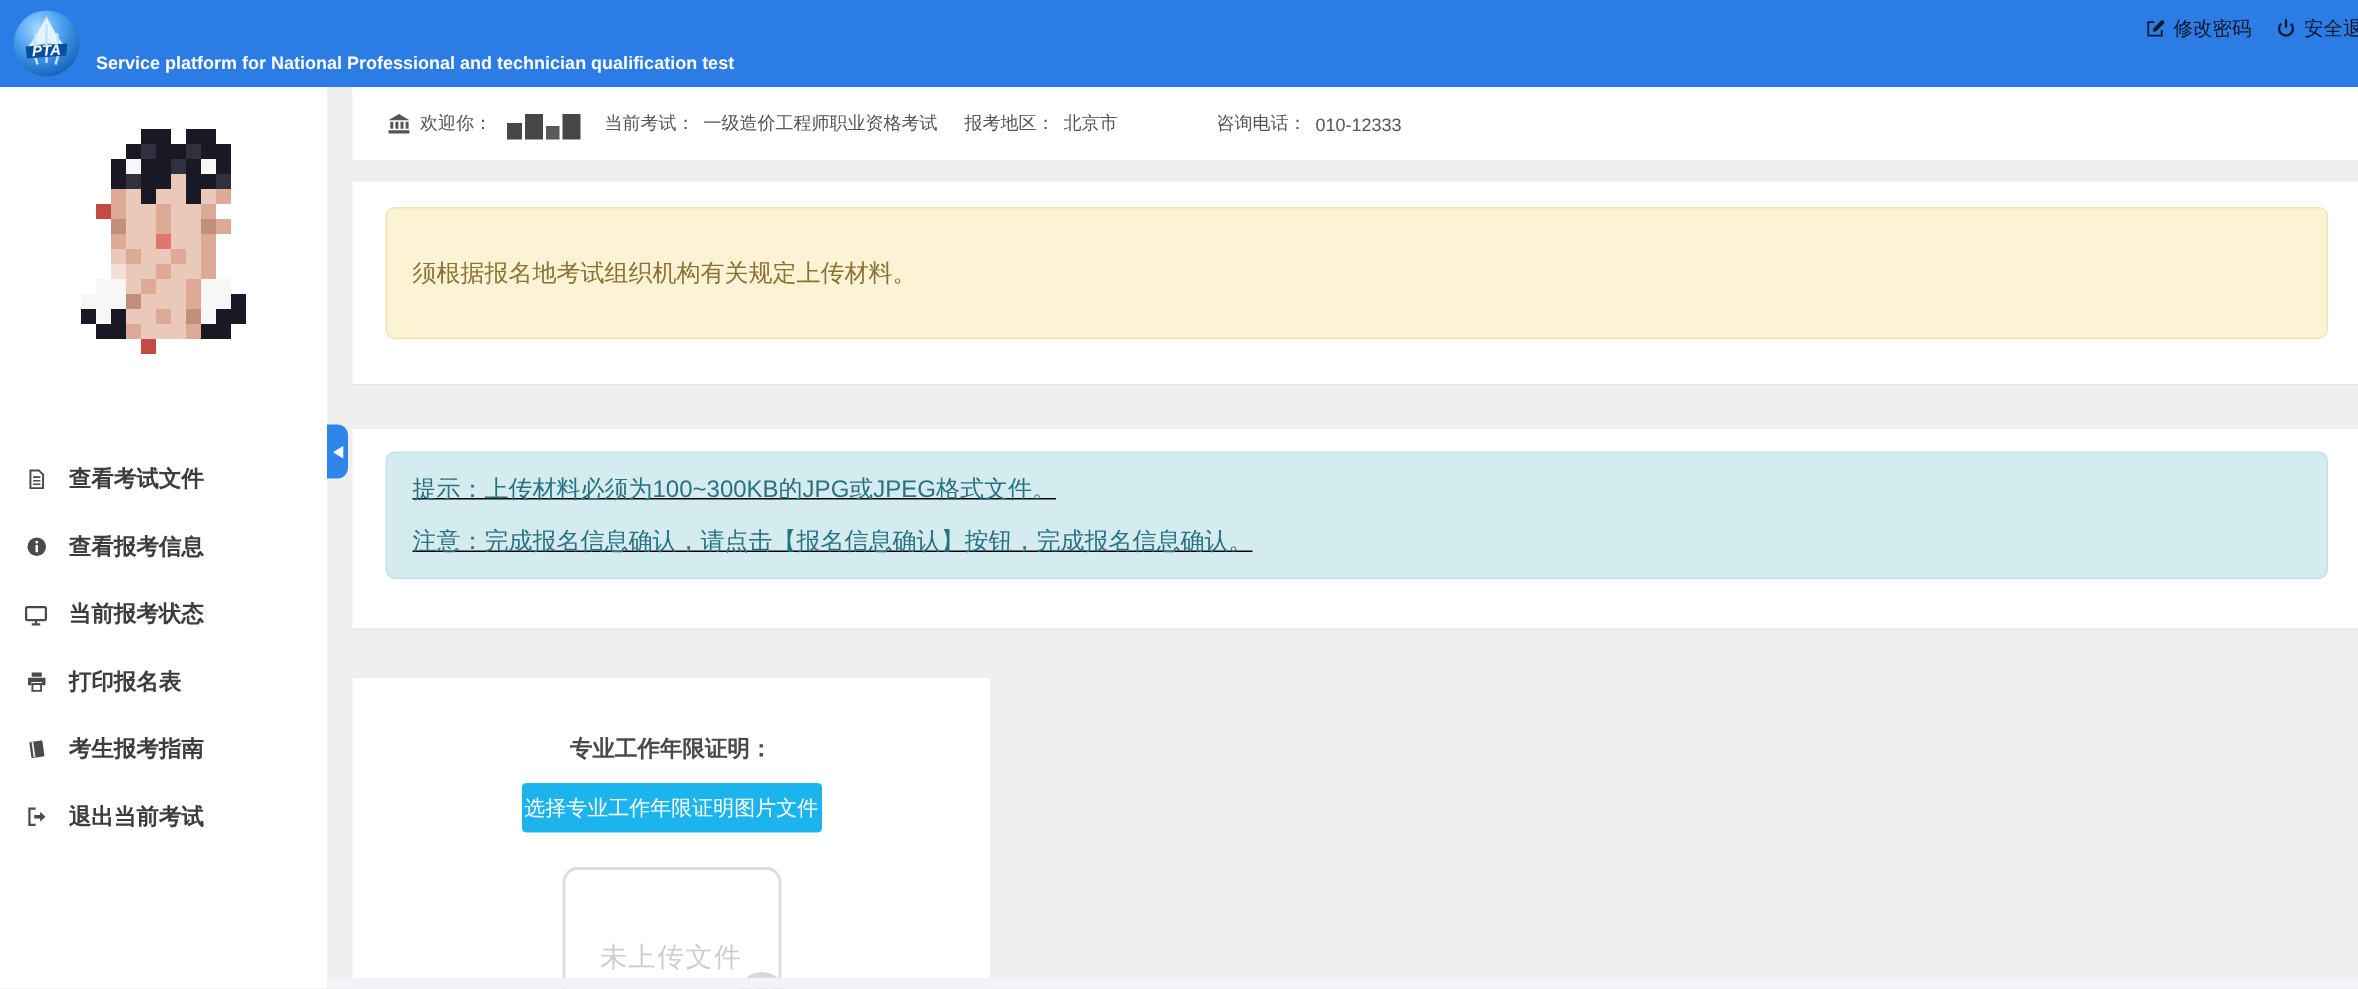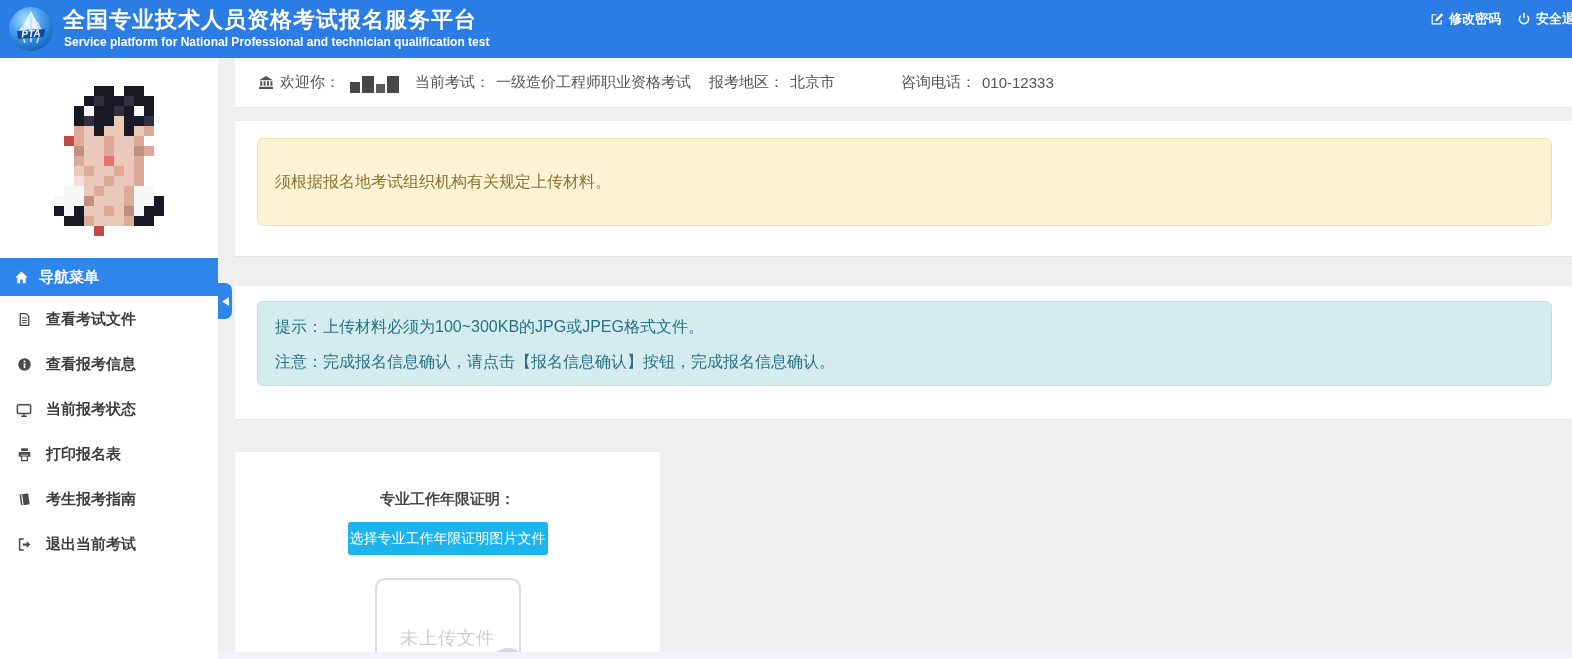--- a/index.html
+++ b/index.html
@@ -5,51 +5,51 @@
   * { margin:0; padding:0; box-sizing:border-box; }
   html,body { width:1572px; height:659px; overflow:hidden; }
   body { font-family:"Liberation Sans","DejaVu Sans",sans-serif; background:#efefef; position:relative; }
 
   
   .header { position:absolute; left:0; top:0; width:1572px; height:58px; background:#2b7ce4; z-index:5; }
   .logo { position:absolute; left:8px; top:6px; width:46px; height:46px; }
   .h-title { position:absolute; left:63px; top:5px; color:#fff; font-size:22px; font-weight:bold; letter-spacing:1px; white-space:nowrap; }
   .h-sub   { position:absolute; left:64px; top:35px; color:#fff; font-size:12px; font-weight:bold; white-space:nowrap; }
   .header-links { position:absolute; top:10px; right:-16px; display:flex; gap:16px; white-space:nowrap; }
-  .hlink { color:#ffffff; text-decoration:none; font-size:13px; display:inline-flex; gap:5px; cursor:pointer;font-weight:bold; }
+  .hlink { color:#0f172a; text-decoration:none; font-size:13px; display:inline-flex; gap:5px; cursor:pointer; }
   .icn { display:inline-flex; align-items:center; justify-content:center; line-height:0; }
 
   
   .sidebar { position:absolute; left:0; top:58px; width:218px; bottom:0; background:#fff; z-index:2; }
   .avatar-grid { position:absolute; left:54px; top:28px; display:grid;
                  grid-template-columns:repeat(11,10px); grid-auto-rows:10px; filter:blur(.45px); }
   .nav-header { position:absolute; left:0; top:200px; width:218px; height:38px; background:#2e85ec;
                 color:#fff; font-size:15px; font-weight:bold; display:flex; align-items:center; gap:10px; padding-left:14px; }
   .menu { position:absolute; left:0; top:239px; width:250px; }
   .menu-item { height:45px; display:flex; align-items:center; gap:13px; padding-left:15px;
                color:#3d3d3d; font-size:15px; font-weight:600; cursor:pointer; }
   .menu-item .icn { width:18px; color:#4a4a4a; justify-content:center; }
   .nav-tab { position:absolute; left:218px; top:283px; width:14px; height:36px; background:#2e85ec;
              border-radius:0 7px 7px 0; display:flex; align-items:center; justify-content:center; z-index:6; cursor:pointer; }
 
   
   .main { position:absolute; left:218px; top:58px; right:0; bottom:0; background:#efefef; }
   .welcome { position:absolute; left:17px; right:0; top:0; height:50px; background:#fff;
              border-bottom:1px solid #e8e8e8; display:flex; align-items:center; padding-left:23px;
-             font-size:15px; color:#555; white-space:nowrap; }
+             font-size:12px; color:#555; white-space:nowrap; }
   .w-item { display:inline-flex; align-items:center; gap:6px; }
   .name-redact { display:inline-flex; align-items:flex-end; gap:2px; height:20px; margin:0 4px; filter:blur(.4px); }
   .name-redact span { display:block; background:#474747; }
   .nb1 { width:10px; height:11px; } .nb2 { width:12px; height:17px; }
   .nb3 { width:9px; height:9px; background:#5a5a5a !important; } .nb4 { width:12px; height:17px; }
   .g-exam   { margin-left:12px; } .g-region { margin-left:18px; } .g-phone  { margin-left:66px; }
 
   .panel { position:absolute; left:17px; right:0; background:#fff; border-top:1px solid #ececec; border-bottom:1px solid #e4e4e4; }
   .panel-warning { top:62px;  height:137px; }
-  .panel-info    { top:227px; height:135px; }
+  .panel-info    { top:227px; height:135px;text-decoration:underline; }
   .alert { margin:17px 20px 0 22px; border-radius:6px; font-size:16px; }
   .alert-warning { height:88px; background:#fcf3d4; border:1px solid #f1e3b5; color:#8a7136;
                    display:flex; align-items:center; padding:0 17px; }
   .alert-info { margin-top:15px; height:85px; background:#d4ecf0; border:1px solid #c1e1e8;
                 color:#2a7180; padding:7px 17px; line-height:35px; }
 
   .upload-card { position:absolute; left:17px; top:394px; width:425px; bottom:0; background:#fff; }
   .card-title { text-align:center; padding-top:38px; font-size:15px; font-weight:bold; color:#4a4a4a; }
   .upload-btn { display:flex; align-items:center; justify-content:center; margin:13px auto 0;
                 width:200px; height:33px; background:#1cb4ec; color:#fff; border:none; border-radius:3px;
@@ -74,21 +74,20 @@
             <stop offset="100%" stop-color="#0d5cb4"></stop>
         </radialGradient>
       </defs>
       <circle cx="23" cy="23" r="22" fill="url(#lg)"></circle>
       <path d="M23 5 C19 13 15 20 10 26 C15 24 19 23 23 23 C27 23 31 24 36 26 C31 20 27 13 23 5 Z" fill="#eaf6ff" opacity="0.95"></path>
       <path d="M23 10 L23 36 M16 16 C14 26 15 32 17 37 M30 16 C32 26 31 32 29 37" stroke="#bfe2fb" stroke-width="1.6" fill="none"></path>
       <path d="M9 25 L37 23 L36 31 L10 33 Z" fill="#0a4da0"></path>
       <text x="23" y="31" text-anchor="middle" font-size="10" font-style="italic" font-weight="bold" fill="#ffffff" transform="rotate(-3 23 29)">PTA</text>
     </svg>
   </span>
-  <div class="h-title">全国专业技术人员资格考试报名服务平台</div>
   <div class="h-sub">Service platform for National Professional and technician qualification test</div>
   <div class="header-links">
       <a class="hlink">
         <span class="icn">
           <svg viewBox="0 0 16 16" width="14" height="14">
             <path fill="none" stroke="currentColor" stroke-width="1.3" d="M12.8 9.2v4.3H2.5V3.2H7"></path>
             <path fill="currentColor" d="M6 10.5 6.6 7.9 13 1.4 15.1 3.5 8.6 10z"></path>
           </svg>
         </span>
         <span>修改密码</span>
@@ -266,28 +265,20 @@
       <div></div>
       <div></div>
       <div style="background: rgb(195, 75, 67);"></div>
       <div></div>
       <div></div>
       <div></div>
       <div></div>
       <div></div>
       <div></div>
     </div>
-  <div class="nav-header">
-    <span class="icn">
-      <svg viewBox="0 0 16 16" width="15" height="15">
-          <path fill="#fff" d="M8 1.5 14.5 8h-2v6H9.4v-4H6.6v4H3.5V8h-2z"></path>
-        </svg>
-    </span>
-    <span>导航菜单</span>
-  </div>
   <div class="menu">
       <div class="menu-item">
         <span class="icn">
           <svg viewBox="0 0 16 16" width="15" height="15">
             <path fill="none" stroke="currentColor" stroke-width="1.4" d="M3.5 1.7h6l3 3v9.6h-9z"></path>
             <path fill="none" stroke="currentColor" stroke-width="1.1" d="M5.4 6.5h5.2M5.4 9h5.2M5.4 11.5h5.2"></path>
           </svg>
         </span>
         <span>查看考试文件</span>
       </div>

